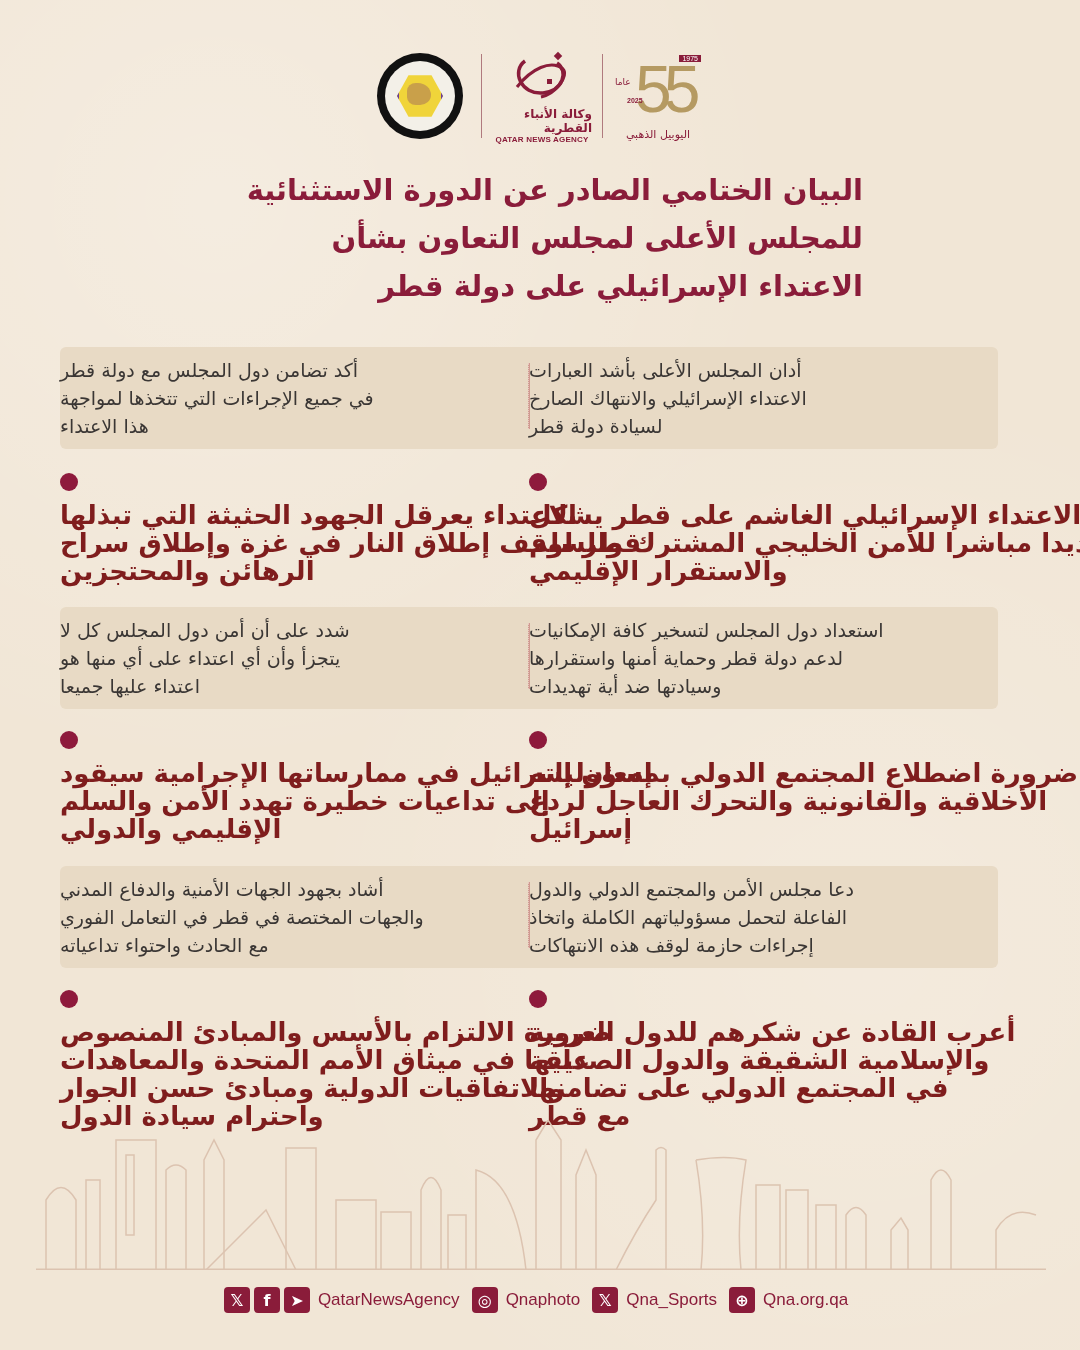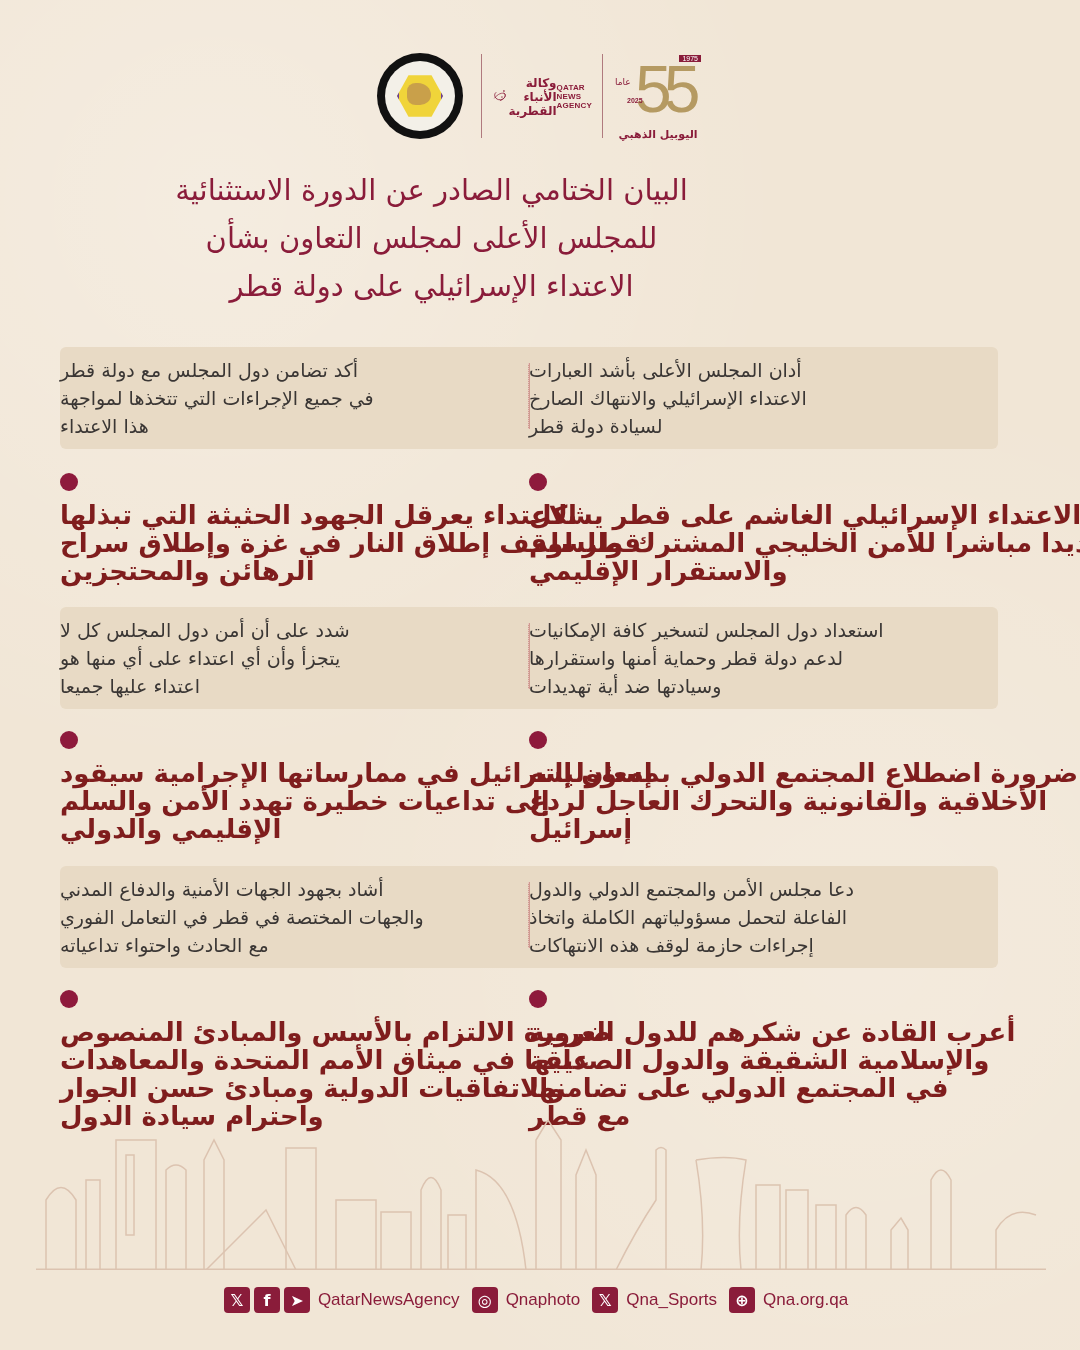--- a/index.html
+++ b/index.html
@@ -21,36 +21,36 @@
     }
     .logo-gcc { width: 86px; height: 86px; border-radius: 50%; background: #111; position: relative; margin-right: 8px; }
     .logo-gcc .ring { position: absolute; inset: 8px; border-radius: 50%; background: #f3f0e8; }
     .logo-gcc .hex {
       position: absolute; left: 20px; top: 20px; width: 46px; height: 46px;
       background: #f0d43a; clip-path: polygon(25% 5%, 75% 5%, 100% 50%, 75% 95%, 25% 95%, 0% 50%);
       border: 2px solid #6a3d9a;
     }
     .logo-gcc .map { position: absolute; left: 30px; top: 30px; width: 24px; height: 22px; background: #c9a04a; border-radius: 40% 60% 50% 40%; }
     .vsep { width: 1px; height: 84px; background: #b07a7e; margin: 0 10px; }
-    .logo-qna { width: 100px; display: flex; flex-direction: row; align-items: center; }
+    .logo-qna { width: 100px; display: flex; flex-direction: column; align-items: center; }
     .logo-qna svg { width: 70px; height: 56px; }
     .qna-ar { font-size: 12px; color: #8a1c3a; font-weight: bold; direction: rtl; margin-top: 2px; }
     .qna-en { font-size: 8px; color: #8a1c3a; font-family: "Liberation Sans", sans-serif; font-weight: bold; letter-spacing: 0.2px; }
     .logo-55 { width: 90px; height: 90px; position: relative; }
     .logo-55 .num { position: absolute; left: 22px; top: 0; font-size: 66px; font-weight: normal; color: #b59a62; font-family: "Liberation Sans", sans-serif; letter-spacing: -8px; line-height: 76px; }
     .logo-55 .yr1 { position: absolute; right: 2px; top: 4px; background: #8a1c3a; color: #fff; font-size: 7px; padding: 0 3px; font-family: "Liberation Sans", sans-serif; }
     .logo-55 .years { position: absolute; left: 2px; top: 26px; font-size: 9px; color: #8a1c3a; direction: rtl; }
     .logo-55 .yr2 { position: absolute; left: 14px; top: 46px; font-size: 7px; color: #8a1c3a; font-family: "Liberation Sans", sans-serif; font-weight: bold; }
-    .logo-55 .jub { position: absolute; left: 0; right: 0; bottom: 0; text-align: center; font-size: 11px; color: #8a1c3a; font-weight: bold; direction: rtl; }
+    .logo-55 .jub { position: absolute; left: 0; right: 0; bottom: 0; text-align: center; font-size: 11px; color: #8a1c3a; font-weight: normal; direction: rtl; }
 
     
     .title {
       position: absolute; top: 166px; left: 0; width: 863px;
-      text-align: center; direction: rtl;
-      color: #8a1c3a; font-weight: normal; font-size: 29px; line-height: 48px;
+      direction: rtl;
+      color: #8a1c3a; font-weight: bold; font-size: 29px; line-height: 48px;
       font-family: "DejaVu Sans", sans-serif;
     }
     .title div { white-space: nowrap; }
 
     
     .row {
       position: absolute; left: 60px; width: 938px; display: flex; direction: rtl;
     }
     .row.shaded { background: #e8dac5; border-radius: 6px; }
     .cell {

